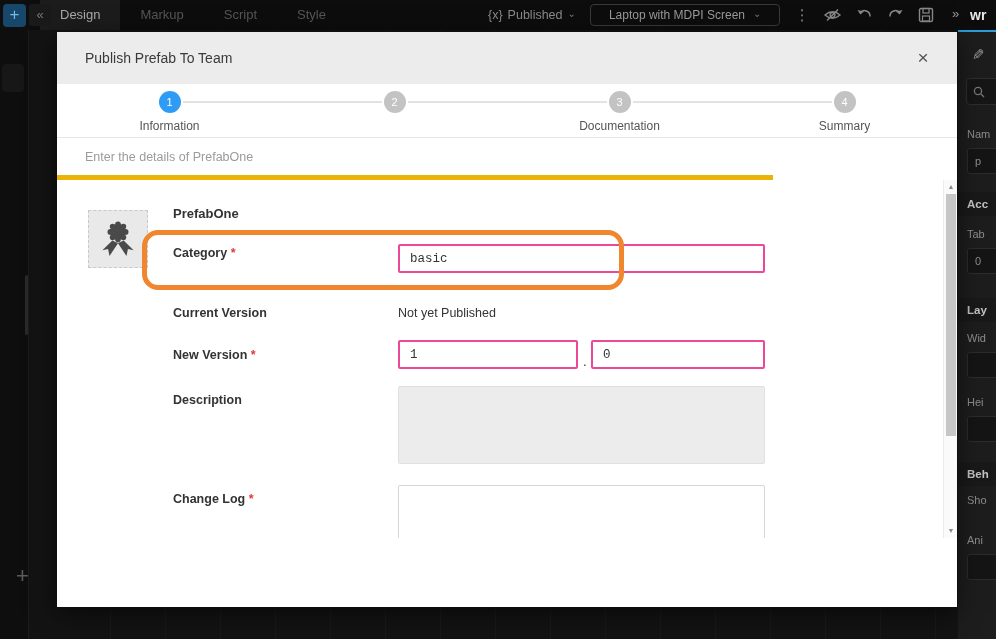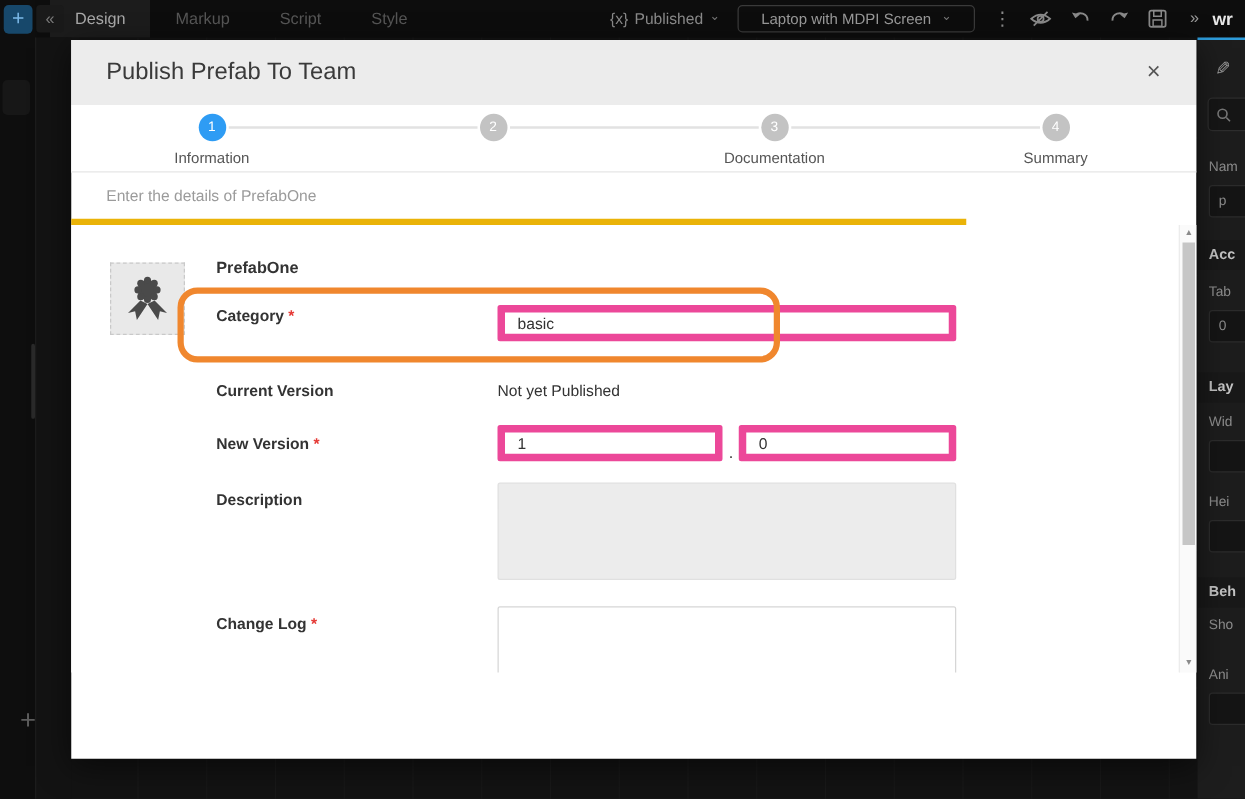--- a/index.html
+++ b/index.html
@@ -48,21 +48,21 @@
   .rp-input { position:absolute; left:9px; width:40px; height:26px; background:#151515; border:1px solid #2c2c2c;
     border-radius:3px; color:#8d8d8d; font-size:11px; line-height:24px; padding-left:7px; white-space:nowrap; }
   .rp-section { position:absolute; left:0; width:38px; height:24px; background:#191919; color:#c3c3c3;
     font-size:11.5px; font-weight:bold; line-height:24px; padding-left:9px; white-space:nowrap; }
 
   
   .modal { position:absolute; left:57px; top:32px; width:900px; height:575px; background:#ffffff;
     box-shadow:0 6px 24px rgba(0,0,0,.55); z-index:5; }
   .modal-header { position:absolute; left:0; top:0; width:900px; height:52px; background:#ececec;
     display:flex; align-items:center; }
-  .modal-title { margin-left:28px; font-size:19px; color:#3a3a3a; }
+  .modal-title { margin-left:28px; font-size:14px; color:#3a3a3a; }
   .modal-close { position:absolute; right:22px; top:14px; width:24px; height:24px; color:#555;
     font-size:19px; text-align:center; line-height:24px; }
 
   .stepper { position:absolute; left:0; top:52px; width:900px; height:54px; background:#fff;
     border-bottom:1px solid #e6e6e6; }
   .step-line { position:absolute; top:17px; height:2px; background:#e2e2e2; }
   .step { position:absolute; width:225px; text-align:center; top:0; }
   .step-circle { width:22px; height:22px; border-radius:50%; background:#c3c3c3; color:#fff; font-size:11px;
     line-height:22px; margin:7px auto 6px; }
   .step.active .step-circle { background:#2e9cf4; }
@@ -72,22 +72,22 @@
     display:flex; align-items:center; }
   .modal-sub span { margin-left:28px; font-size:12.5px; color:#9b9b9b; }
 
   .modal-content { position:absolute; left:0; top:148px; width:900px; height:358px; overflow:hidden; background:#fff; }
   .badge-box { position:absolute; left:31px; top:30px; width:60px; height:58px; background:#e9e9e9;
     border:1px dashed #c9c9c9; display:flex; align-items:center; justify-content:center; }
   .prefab-name { position:absolute; left:116px; top:26px; font-size:13px; font-weight:bold; color:#333; }
   .f-label { position:absolute; left:116px; font-size:12.5px; font-weight:bold; color:#333; }
   .req { color:#e53935; }
   .f-value { position:absolute; left:341px; font-size:12.5px; color:#333; }
-  .f-input { position:absolute; border:6px solid #ec4899; border-radius:2px; background:#fff; font-size:12.5px;
-    color:#333; padding:0 10px; font-family:Liberation Sans, sans-serif; }
+  .f-input { position:absolute; border:2px solid #ec4899; border-radius:2px; background:#fff; font-size:12.5px;
+    color:#333; padding:0 10px; font-family:Liberation Mono, monospace; }
   .f-textarea { position:absolute; left:341px; width:367px; border:1px solid #d6d6d6; border-radius:2px;
     resize:none; font-family:"Liberation Sans", sans-serif; }
   .ta-disabled { background:#ececec; border-color:#e0e0e0; }
   .version-dot { position:absolute; left:526px; top:174px; font-size:13px; color:#333; }
 
   .annotation { position:absolute; left:85px; top:50px; width:482px; height:60px;
     border:5px solid #f0872e; border-radius:16px; z-index:8; pointer-events:none; }
 
   
   .mc-scrollbar { position:absolute; left:886px; top:148px; width:14px; height:358px; background:#fafafa;

